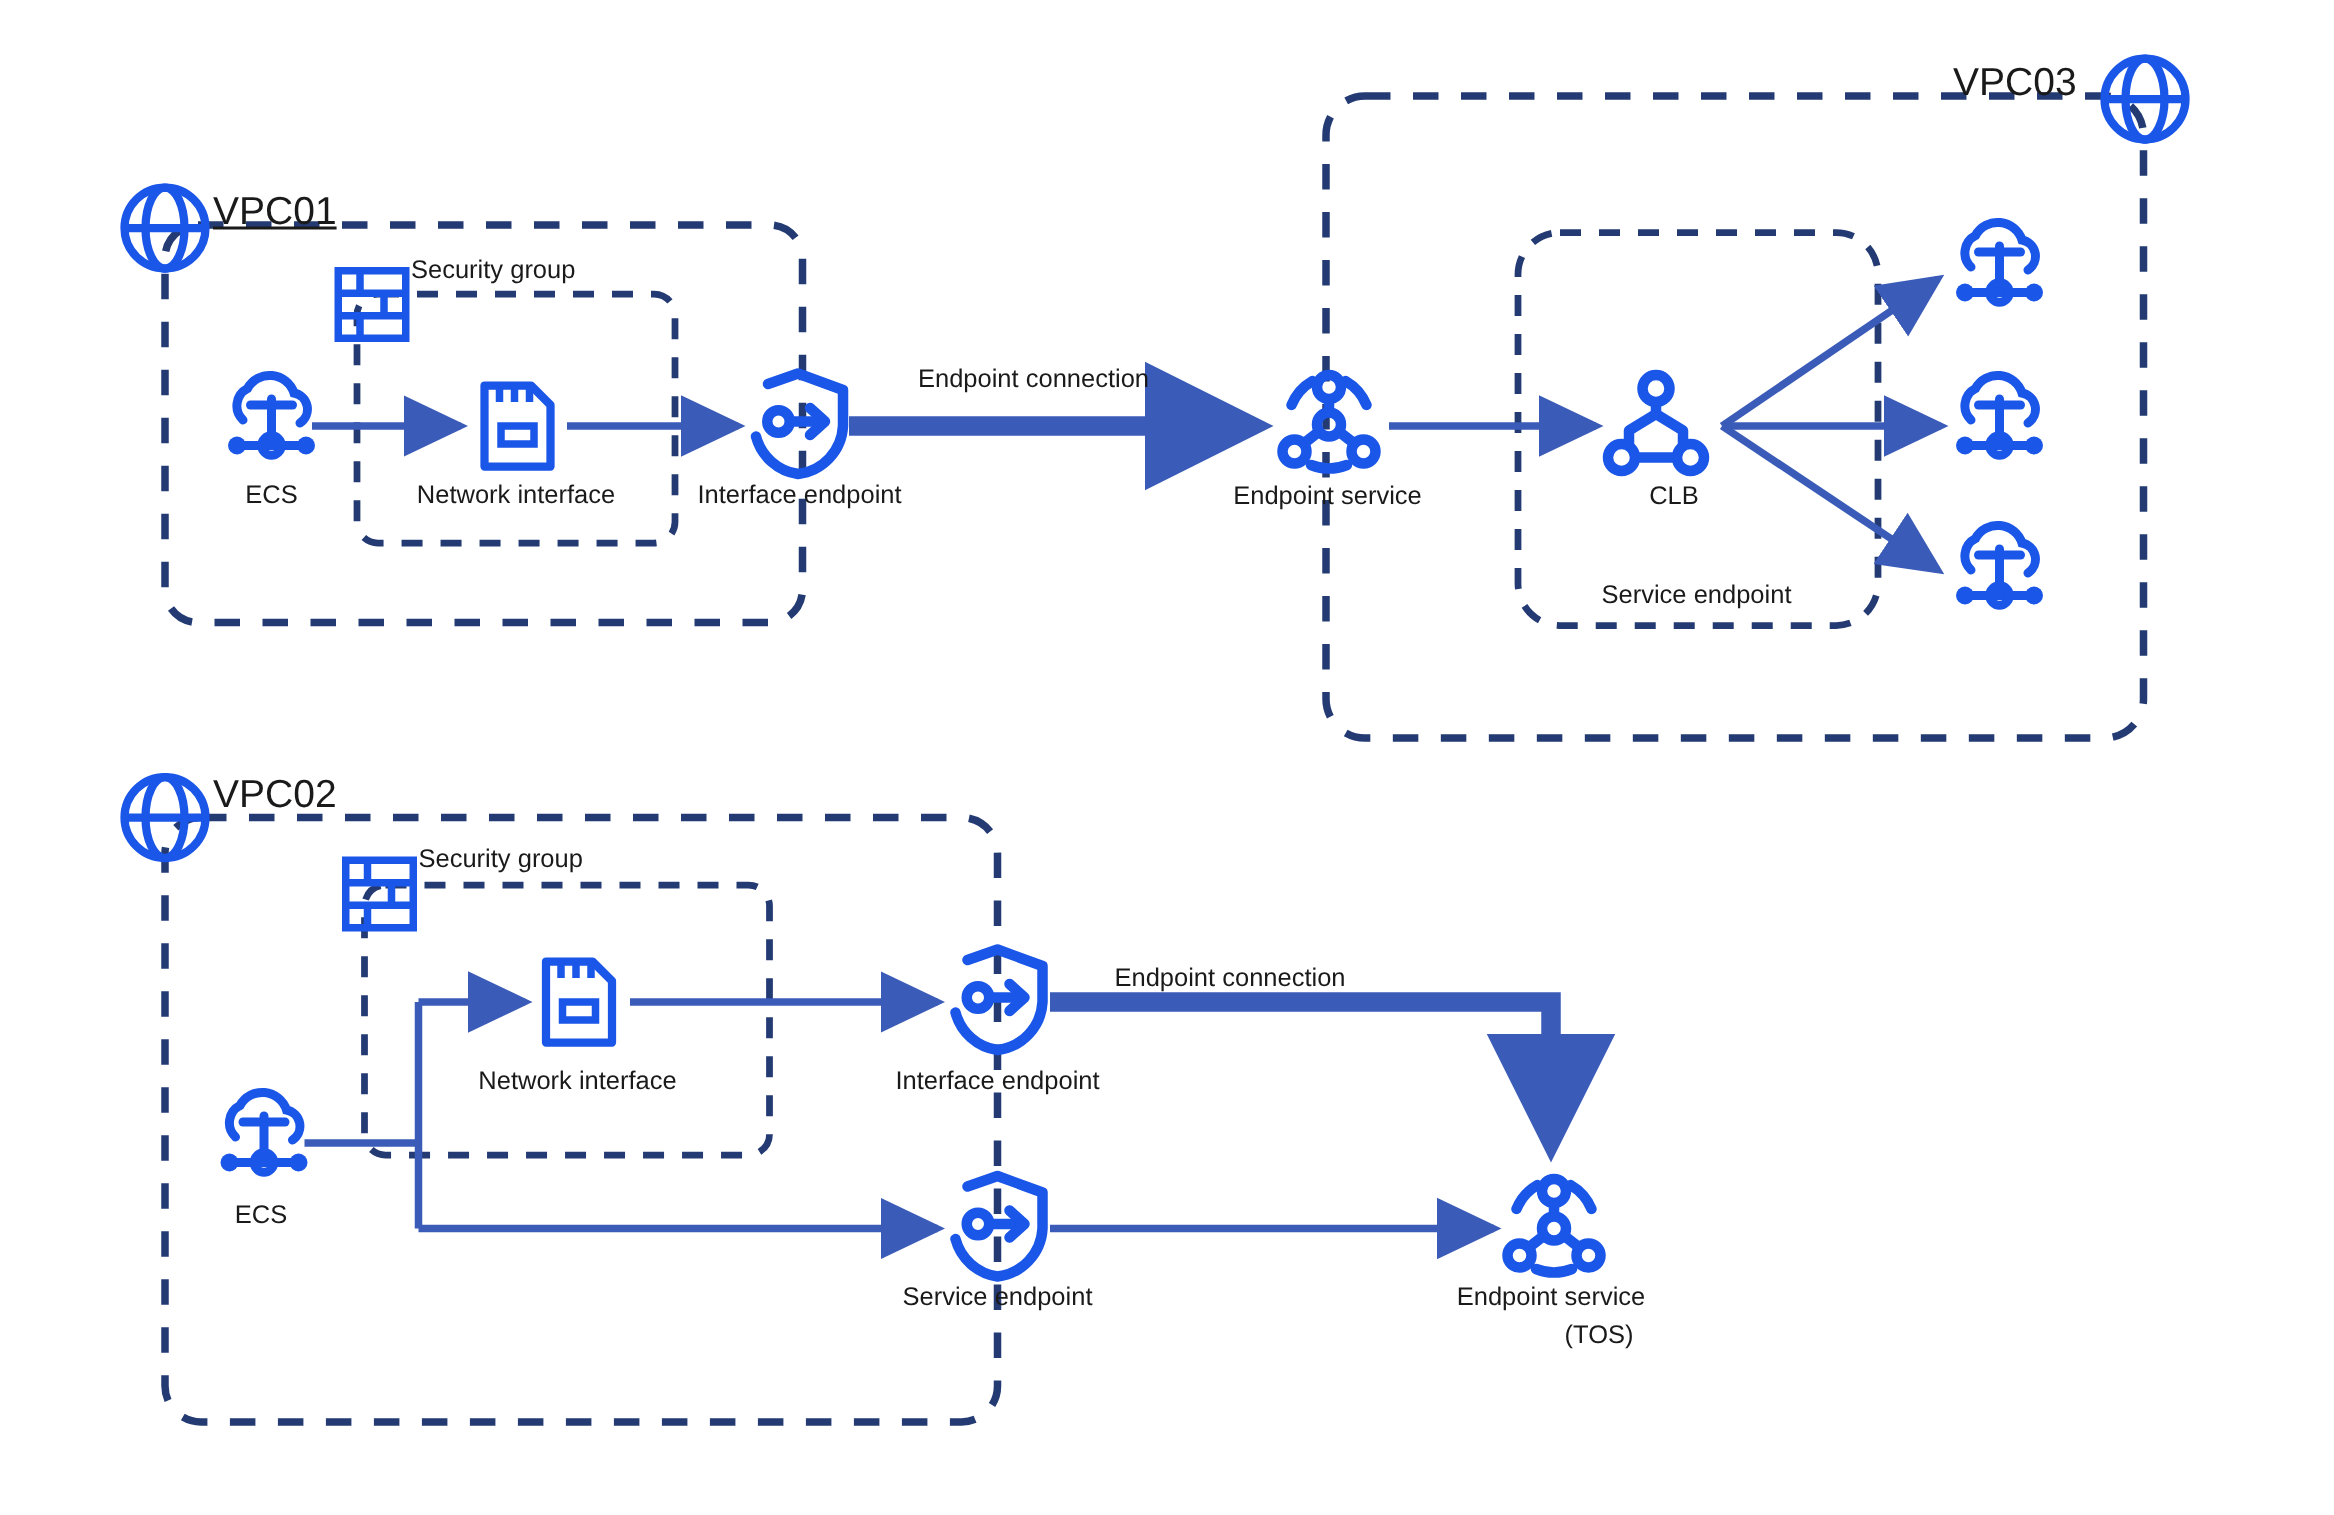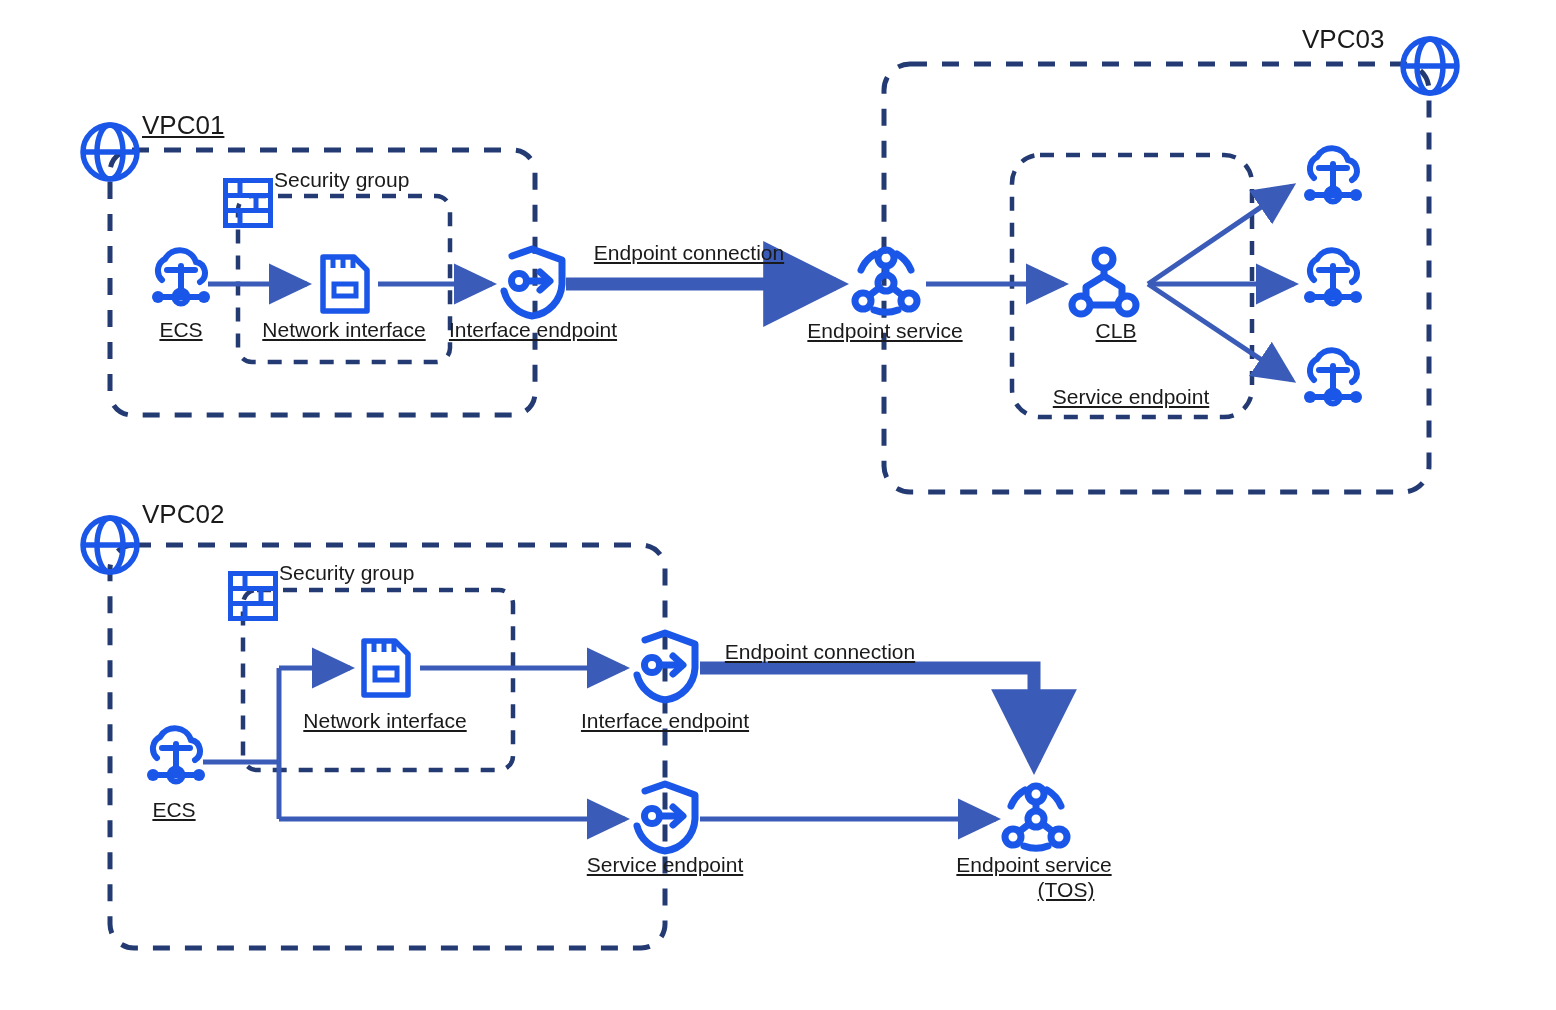--- a/index.html
+++ b/index.html
@@ -20,33 +20,33 @@
   svg.layer {
     position: absolute;
     top: 0;
     left: 0;
     width: 1556px;
     height: 1010px;
   }
   .lbl {
     position: absolute;
     color: #1a1a1a;
-    font-size: 21px;
+    font-size: 17px;
     line-height: 25px;
     white-space: pre;
     font-family: "Liberation Sans", sans-serif;
   }
   .lbl.center {
     text-align: center;
     transform: translateX(-50%);
-    text-decoration: underline;
   }
   .lbl.vpc {
     font-size: 26px;
     line-height: 30px;
+    margin-top: 15px;
   }
 </style>
 </head>
 <body>
 
 <div id="diagram-root">
 
   <svg class="layer" viewBox="0 0 1556 1010">
     <defs>
 

